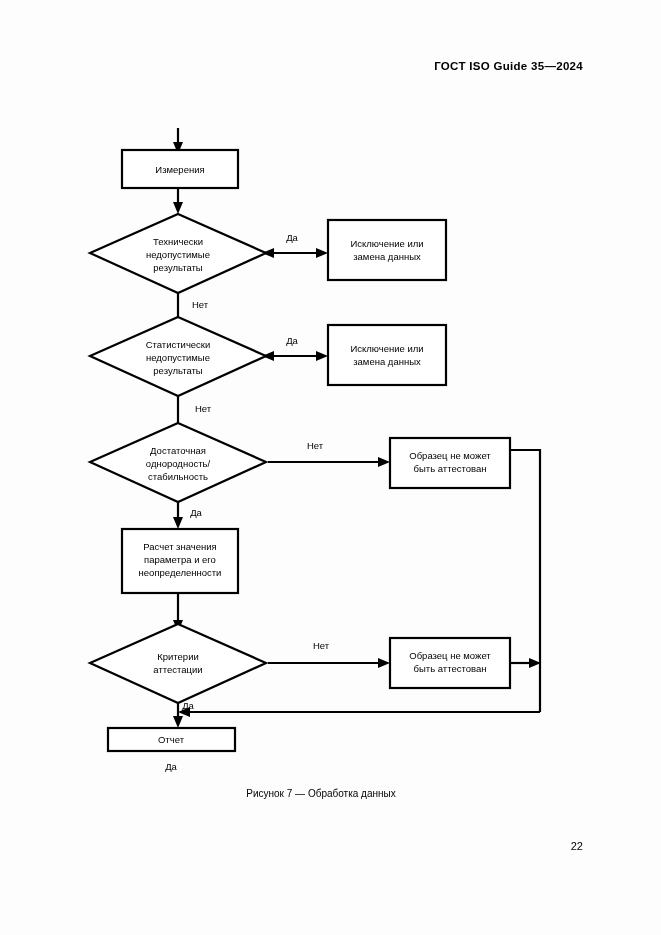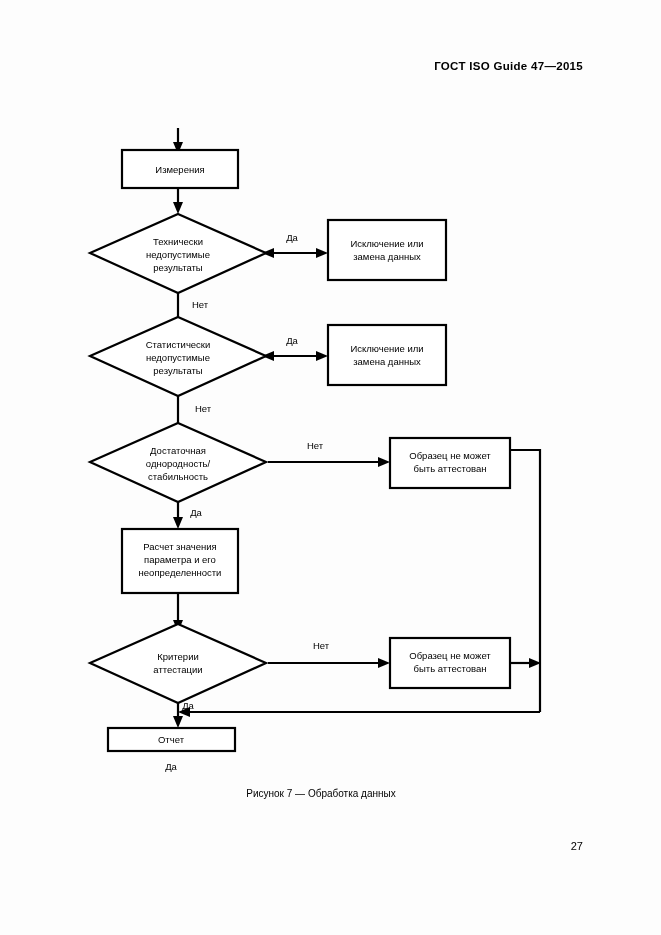--- a/index.html
+++ b/index.html
@@ -84,21 +84,21 @@
     right: 78px;
     top: 840px;
     font-size: 11px;
   }
 </style>
 </head>
 <body>
 
 <div class="page">
 
-  <div class="header-std">ГОСТ ISO Guide 47—2015</div>
+  <div class="header-std">ГОСТ ISO Guide 35—2024</div>
 
   <div class="figure-wrap">
     <svg class="flow" viewBox="0 0 661 680">
 
       <g>
         <line class="conn" x1="178" y1="18" x2="178" y2="38"></line>
         <polygon class="head" points="178,44 173,32 183,32"></polygon>
       </g>
 
       <g>
@@ -251,15 +251,15 @@
 
       <text class="edge-label" x="188" y="596">Да</text>
 
       <text class="edge-label" x="171" y="657">Да</text>
 
     </svg>
   </div>
 
   <div class="caption">Рисунок 7 — Обработка данных</div>
 
-  <div class="page-number">27</div>
+  <div class="page-number">22</div>
 
 </div>
 
 </body></html>

